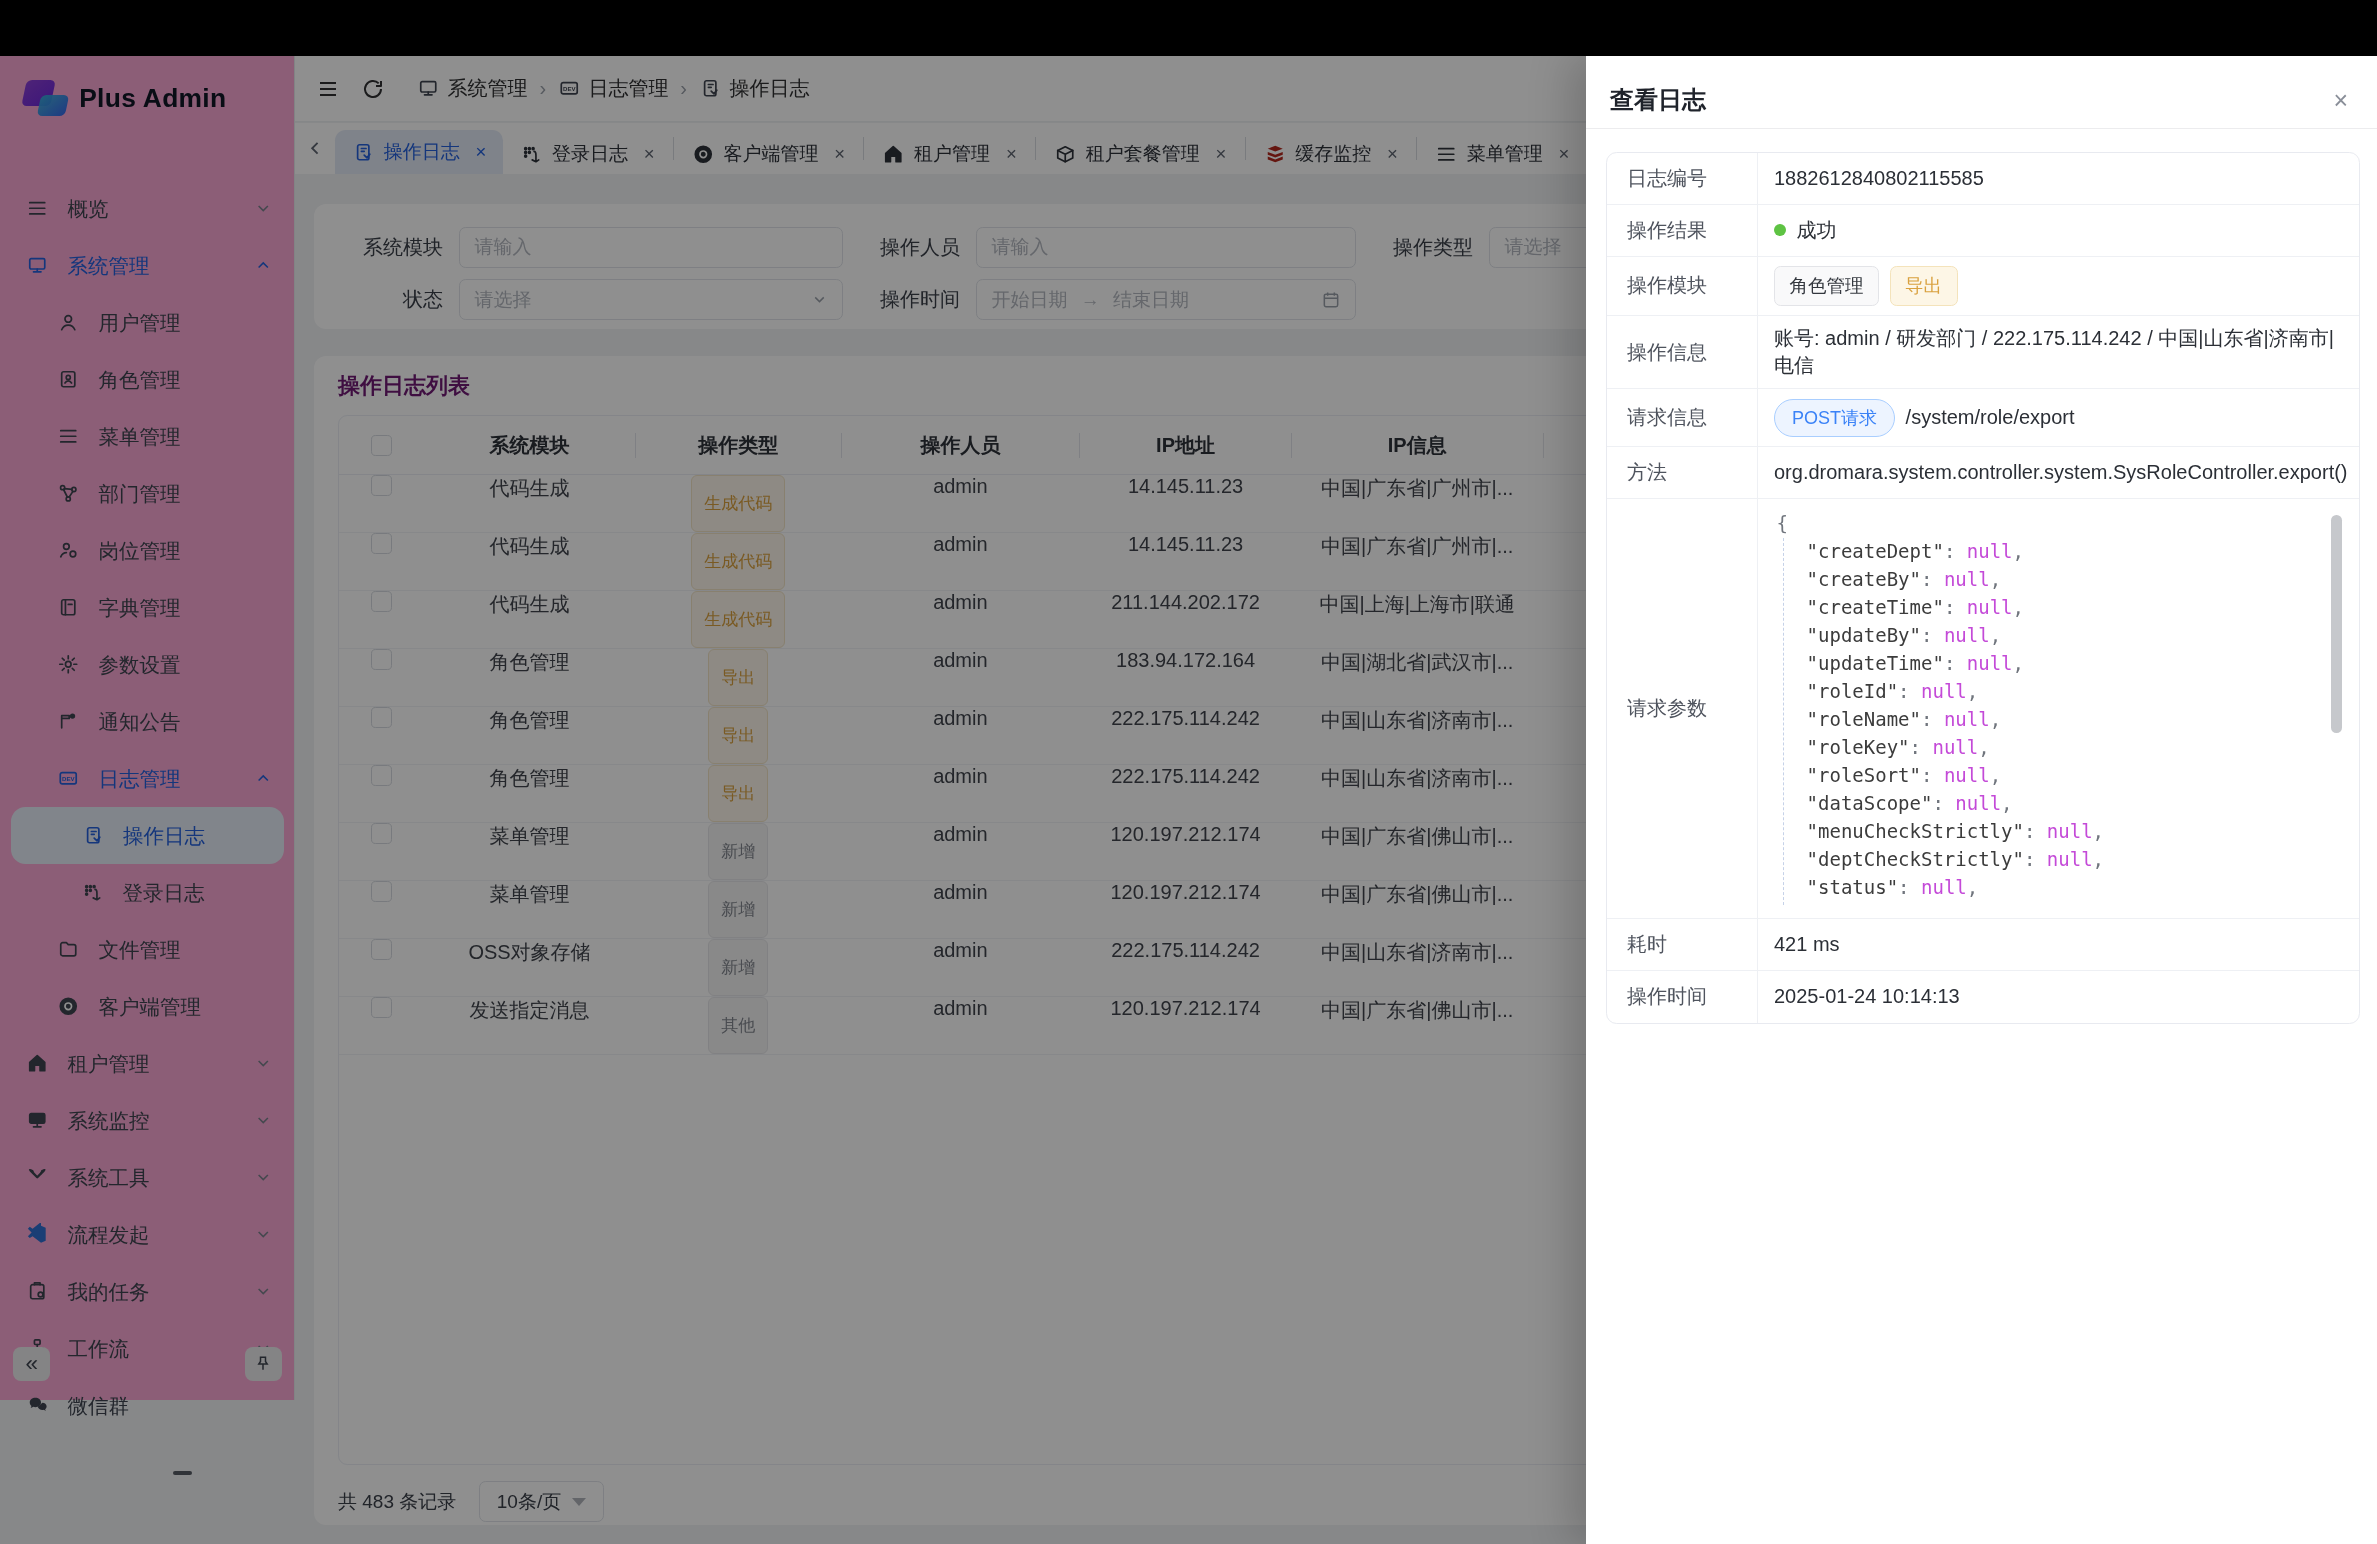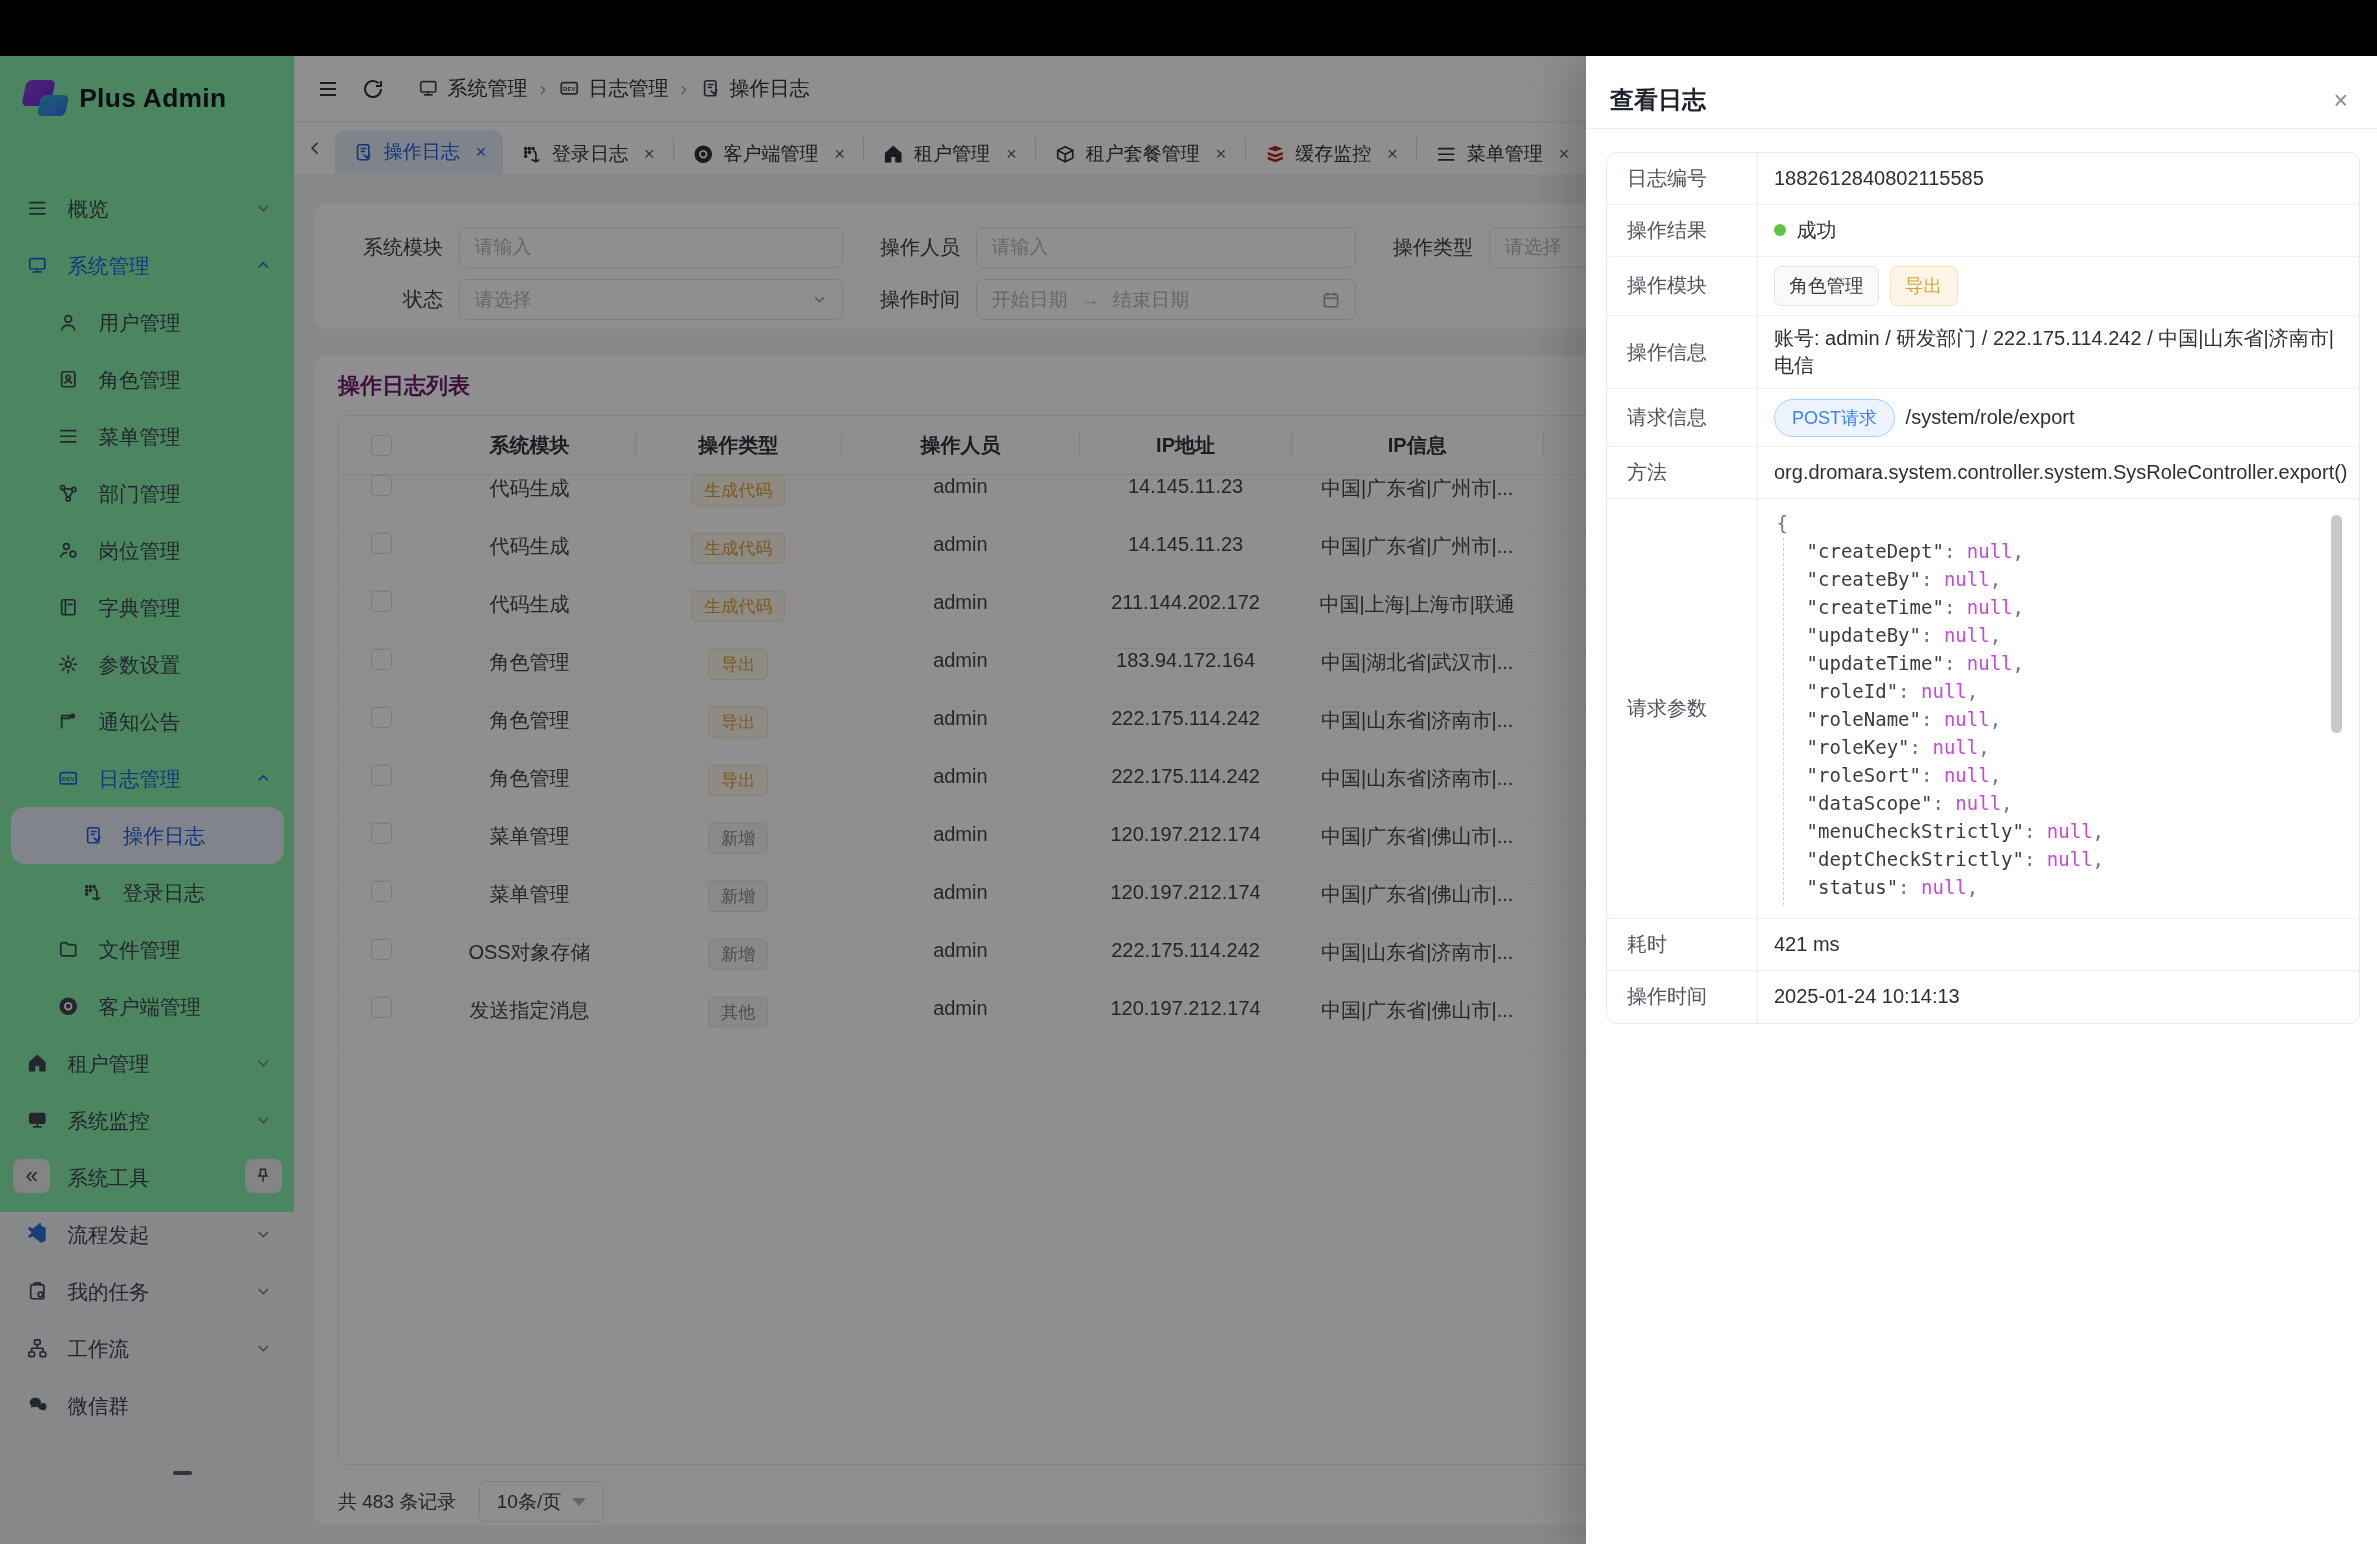--- a/index.html
+++ b/index.html
@@ -7,21 +7,21 @@
     font-family:"Liberation Sans","DejaVu Sans",sans-serif; }
   .screen { position:relative; width:2377px; height:1544px; background:#000; }
 
   
   .os-strip { position:absolute; left:0; top:0; width:2377px; height:56px; background:#000; z-index:70; }
 
   
   .app { position:absolute; left:0; top:56px; width:2377px; height:1488px; background:#f0f2f5; }
 
   
-  .sidebar { position:absolute; left:0; top:0; width:295px; height:1156px; background:#86efac; border-right:0.7px solid #e8eaee; }
+  .sidebar { position:absolute; left:0; top:0; width:295px; height:1344px; background:#f9a8d4; border-right:0.7px solid #e8eaee; }
   .logo-row { display:flex; align-items:center; gap:13.2px; padding:24px 0 20px 24px; }
   .logo-mark { width:42px; height:37px; position:relative; flex:0 0 auto; }
   .logo-mark .p1 { position:absolute; left:0; top:0; width:29px; height:26.4px; background:linear-gradient(135deg,#8b3fd6,#6d28d9); border-radius:5.3px; transform:skewX(-12deg); }
   .logo-mark .p2 { position:absolute; left:14.5px; top:14.5px; width:28px; height:21px; background:linear-gradient(135deg,#37b1d8,#2563eb); border-radius:5.3px; transform:skewX(-12deg); opacity:.92; }
   .logo-text { font-size:26.4px; font-weight:700; color:#111827; letter-spacing:0.3px; }
   .menu { position:absolute; left:0; top:124px; width:295px; }
   .side-item { position:relative; display:flex; align-items:center; height:57px; cursor:pointer; color:#3f4550; font-size:20.5px; }
   .side-item .ic { display:inline-flex; width:26.4px; height:26.4px; align-items:center; justify-content:center; flex:0 0 auto; color:#3f4550; }
   .side-item .lbl { margin-left:17px; white-space:nowrap; }
   .side-item .chev { position:absolute; right:22.5px; color:#7a808c; display:inline-flex; }
@@ -70,21 +70,21 @@
   .tbl-row { display:flex; height:58px; align-items:flex-start; border-bottom:0.7px solid #f0f2f6; color:#41454d; font-size:20px; }
   .cell { display:flex; align-items:center; justify-content:center; }
   .c-chk { width:85px; }
   .c-mod { width:211px; }
   .c-type { width:205px; }
   .c-oper { width:238px; }
   .c-ip { width:211px; }
   .c-ipinfo { width:251px; }
   .hdr-sep { width:0.7px; height:25px; background:#e2e5ec; }
   .chk { width:21px; height:21px; border:1.3px solid #d6dae1; border-radius:4.6px; background:#fff; }
-  .tag { display:inline-block; padding:6px 12px; border-radius:6px; font-size:17px; line-height:1; border:0.7px solid transparent; }
+  .tag { display:inline-block; padding:19px 12px; border-radius:6px; font-size:17px; line-height:1; border:0.7px solid transparent; }
   .tag.warning { color:#d9a13f; background:#fdf6ec; border-color:#f2e4c6; }
   .tag.info { color:#83878f; background:#f4f4f5; border-color:#e7e7ea; }
   .pager { position:absolute; left:24px; top:1125px; display:flex; align-items:center; gap:22.5px; font-size:19px; color:#3b404a; }
   .psize { width:125px; height:41px; border:1.3px solid #e0e3e9; border-radius:6.6px; display:flex; align-items:center; justify-content:center; gap:10.6px; color:#3b404a; }
   .psize .caret { width:0; height:0; border-left:7.3px solid transparent; border-right:7.3px solid transparent; border-top:8.6px solid #b0b4bc; }
 
   
   .dim { position:absolute; left:0; top:56px; width:2377px; height:1488px; background:rgba(0,0,0,.44); z-index:50; }
 
   

